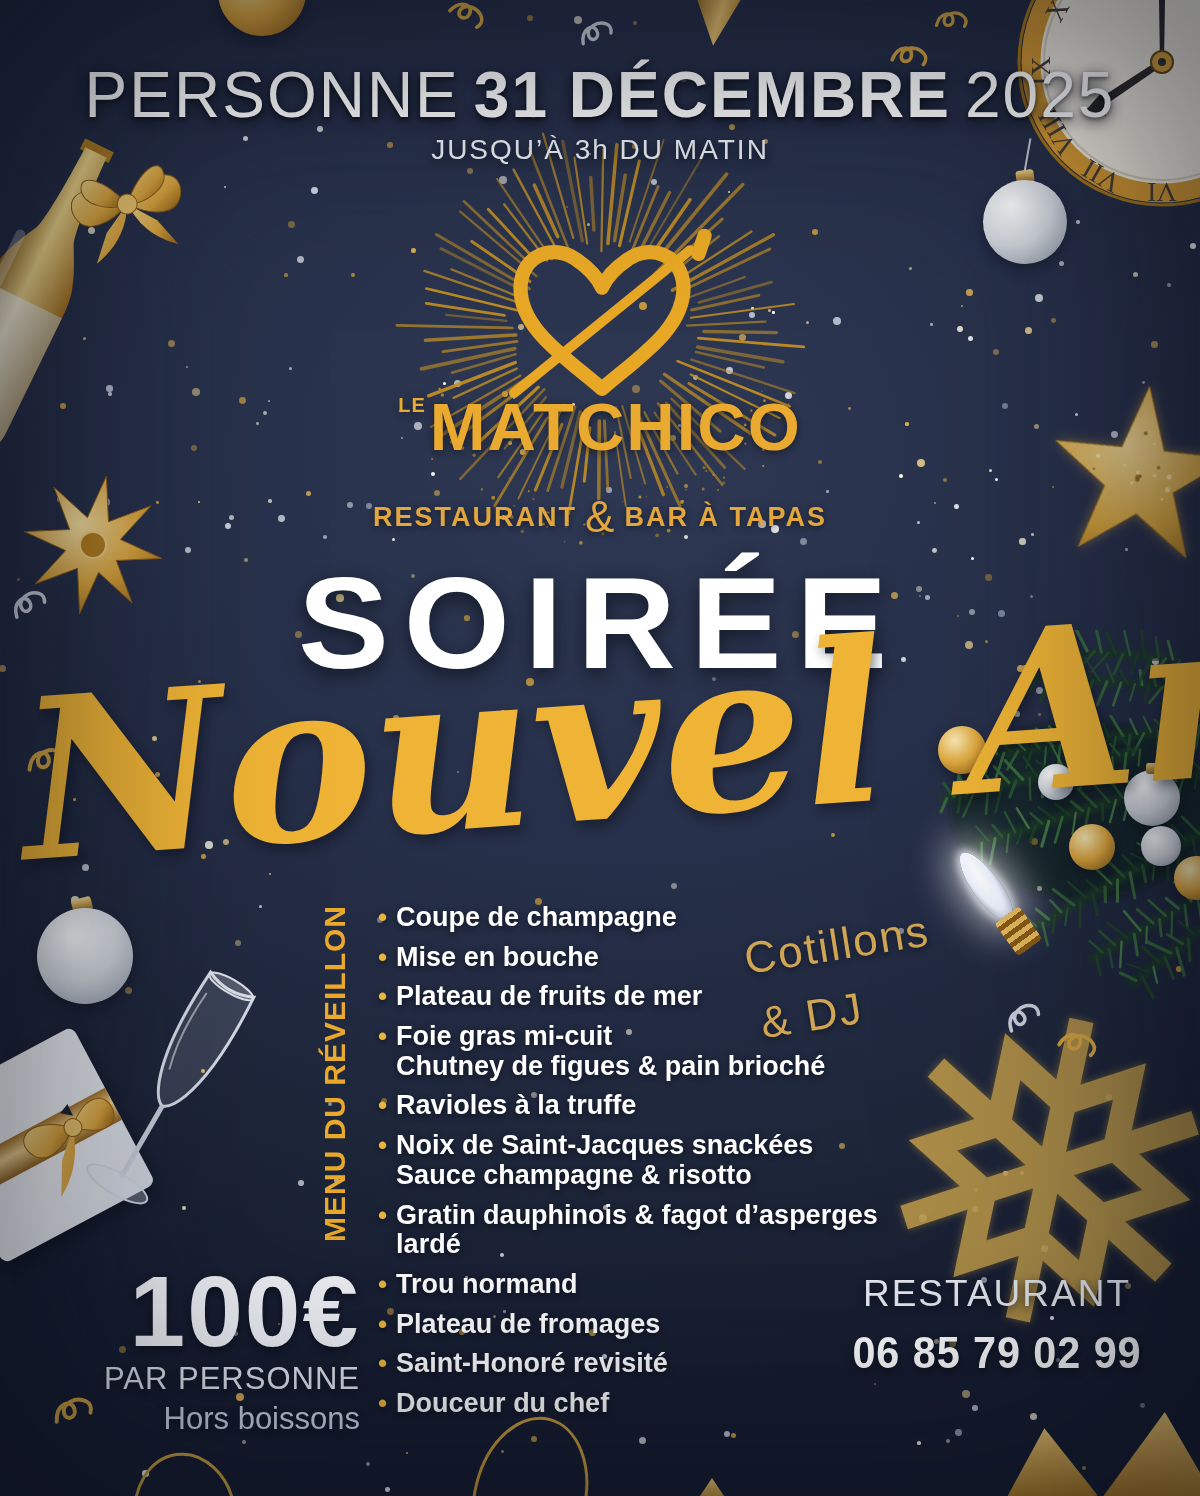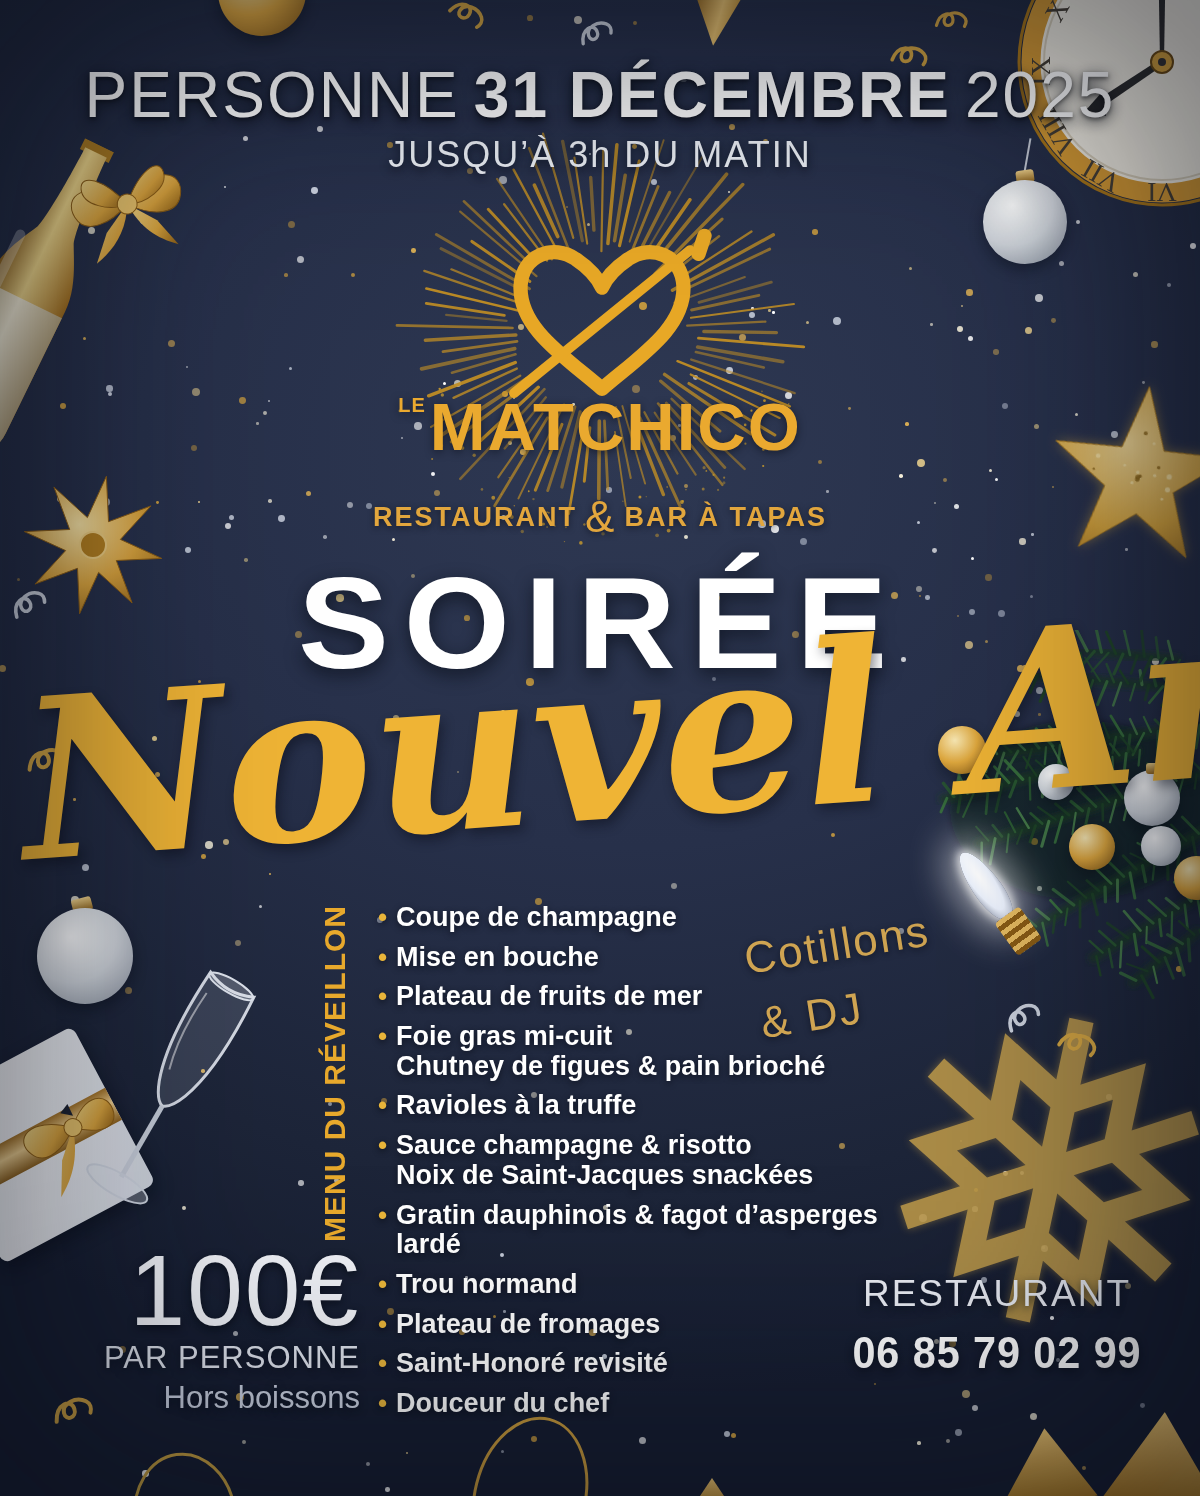--- a/index.html
+++ b/index.html
@@ -11,21 +11,21 @@
     box-shadow:inset 0 0 230px 55px rgba(7,11,22,.55);}
   .abs{position:absolute;}
   .z1{z-index:1}.z2{z-index:2}.z3{z-index:3}.z6{z-index:6}
   .center{left:0;right:0;text-align:center;}
 
   
   .header-line{top:58px;color:var(--white);font-size:64px;letter-spacing:2px;
     text-shadow:0 4px 14px rgba(8,12,22,.9),0 2px 4px rgba(0,0,0,.55);white-space:nowrap;}
   .header-line .thin{font-weight:400;}
   .header-line .bold{font-weight:700;margin:0 14px;}
-  .until{top:134px;color:#eef1f7;font-size:36px;font-weight:400;letter-spacing:2px;
+  .until{top:134px;color:#eef1f7;font-size:28px;font-weight:400;letter-spacing:2px;
     text-shadow:0 3px 10px rgba(8,12,22,.85);}
   .logo-name{top:388px;color:var(--gold);display:flex;justify-content:center;align-items:flex-start;
     text-shadow:0 2px 8px rgba(10,14,24,.6);}
   .logo-name .le{font-size:20px;font-weight:700;letter-spacing:1px;margin:6px 4px 0 0;}
   .logo-name .nm{font-size:67px;font-weight:700;letter-spacing:2px;}
   .tagline{top:492px;color:#e2a63d;font-weight:700;font-size:27px;letter-spacing:2px;
     text-shadow:0 2px 6px rgba(10,14,24,.6);}
   .tagline .amp{font-size:44px;vertical-align:-6px;margin:0 8px;font-weight:400;}
   .soiree{top:548px;color:var(--white);font-weight:700;font-size:130px;letter-spacing:14px;
     transform:scaleX(1.05);text-shadow:0 6px 18px rgba(8,12,22,.65);}
@@ -36,21 +36,21 @@
     letter-spacing:1px;writing-mode:vertical-rl;transform:rotate(180deg);white-space:nowrap;}
   .menu-list{left:378px;top:903px;width:540px;}
   .menu-item{display:flex;align-items:flex-start;margin-bottom:10px;color:var(--white);
     font-weight:700;font-size:27px;line-height:1.1;text-shadow:0 2px 6px rgba(8,12,22,.7);}
   .menu-item .bullet{color:#e9b53a;font-size:26px;line-height:1.1;margin-right:9px;}
   .cotillons{left:748px;top:912px;width:280px;color:#cfa452;font-size:44px;font-weight:400;
     letter-spacing:2px;transform:rotate(-9deg);text-shadow:0 2px 6px rgba(8,12,22,.6);}
   .cotillons .l2{margin:16px 0 0 6px;}
   .price{left:95px;top:1240px;width:265px;text-align:right;color:#eef0f5;
     text-shadow:0 3px 9px rgba(8,12,22,.8);}
-  .price .amount{font-size:100px;font-weight:400;line-height:1;letter-spacing:2px;}
+  .price .amount{font-size:100px;font-weight:700;line-height:1;letter-spacing:2px;margin-top:21px;}
   .price .per{font-size:31px;margin-top:0;color:#dfe3ec;letter-spacing:1px;}
   .price .note{font-size:31px;margin-top:4px;color:#ccd3e2;}
   .reservation{left:842px;top:1272px;width:310px;text-align:center;color:#e8ebf2;
     text-shadow:0 3px 9px rgba(8,12,22,.8);}
   .reservation .r1,.reservation .r2{font-size:37px;font-weight:400;letter-spacing:2px;line-height:1.18;}
   .reservation .phone{font-size:44px;font-weight:700;color:#fff;margin-top:12px;
     transform:scaleX(.94);letter-spacing:1px;}
 
   
   .dot{position:absolute;border-radius:50%;}
@@ -960,22 +960,22 @@
       </div>
       <div class="menu-item">
         <span class="bullet">•</span>
         <div>
           <div>Ravioles à la truffe</div>
         </div>
       </div>
       <div class="menu-item">
         <span class="bullet">•</span>
         <div>
+          <div>Noix de Saint-Jacques snackées</div>
           <div>Sauce champagne &amp; risotto</div>
-          <div>Noix de Saint-Jacques snackées</div>
         </div>
       </div>
       <div class="menu-item">
         <span class="bullet">•</span>
         <div>
           <div>Gratin dauphinois &amp; fagot d’asperges lardé</div>
         </div>
       </div>
       <div class="menu-item">
         <span class="bullet">•</span>

